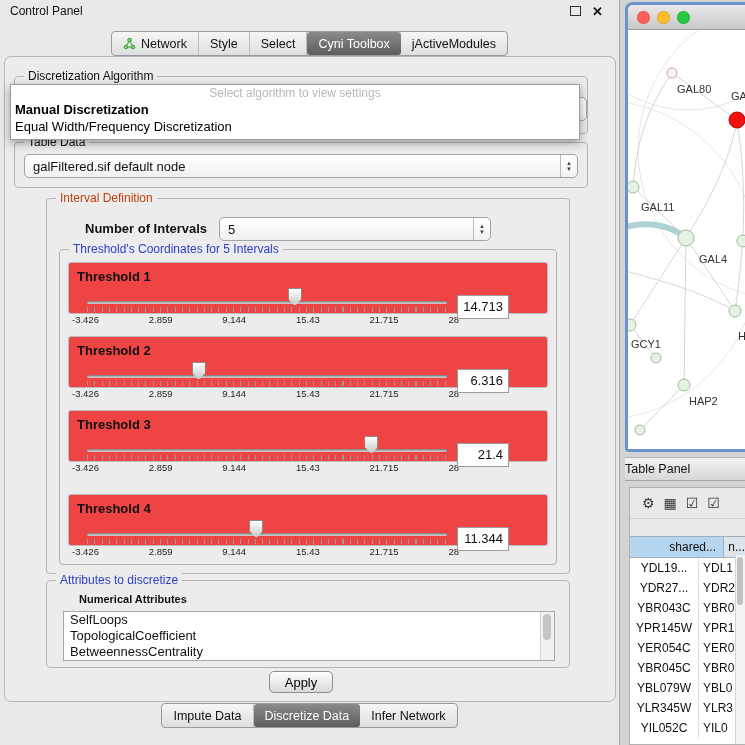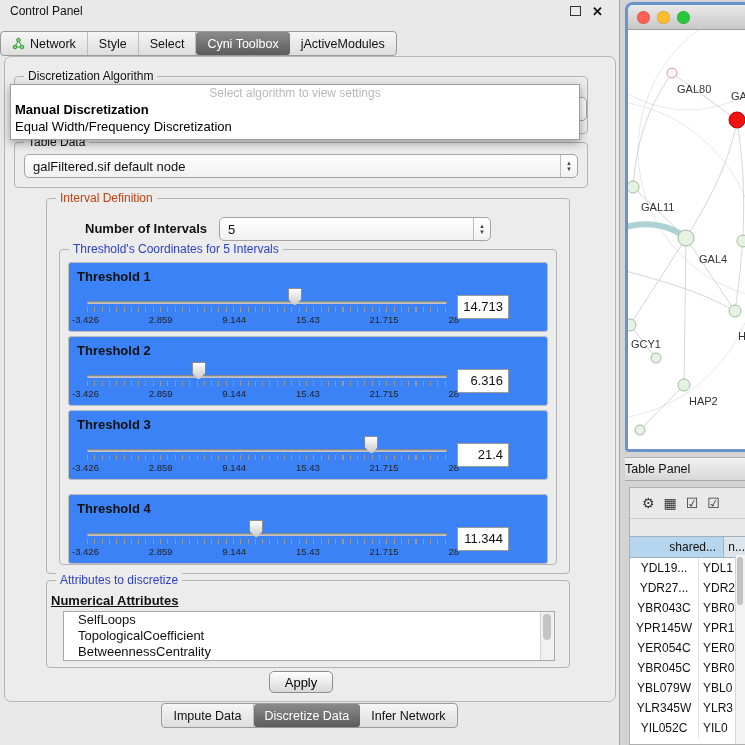--- a/index.html
+++ b/index.html
@@ -6,21 +6,21 @@
   body{width:745px;height:745px;position:relative;background:#d3d3d3;
        font-family:"Liberation Sans",sans-serif;overflow:hidden;color:#111;}
 
   
   #control-panel{position:absolute;left:0;top:0;width:620px;height:745px;background:#e9e9e9;border-right:1px solid #a8a8a8;box-sizing:border-box;}
   .cp-titlebar{height:22px;display:flex;align-items:center;padding:0 10px;font-size:12px;}
   .win-btns{margin-left:auto;display:flex;align-items:center;gap:11px;margin-right:6px;}
   .float-btn{width:9px;height:8px;border:1.5px solid #333;display:inline-block;}
   .close-btn{font-size:13px;font-weight:bold;line-height:1;}
 
-  .tabbar-wrap{position:absolute;left:0;right:0;top:31px;display:flex;justify-content:flex-start;z-index:2;}
+  .tabbar-wrap{position:absolute;left:0;right:0;top:31px;display:flex;justify-content:center;z-index:2;}
   .tab-group{display:flex;height:23px;border:1px solid #9a9a9a;border-radius:4px;background:linear-gradient(#f6f6f6,#dedede);overflow:hidden;}
   .tab{display:flex;align-items:center;gap:5px;padding:0 11px;font-size:12.5px;border-right:1px solid #bdbdbd;}
   .tab:last-child{border-right:none;}
   .tab.sel{background:linear-gradient(#8b8b8b,#5c5c5c);color:#fff;border-right:none;border-radius:3px;}
   .tlabel{white-space:nowrap;}
 
   .inner-panel{position:absolute;left:4px;top:56px;width:610px;height:644px;border:1px solid #b7b7b7;border-radius:7px;background:#ececec;z-index:0;}
 
   .group{position:absolute;border:1px solid #b4b4b4;border-radius:4px;z-index:1;}
   .group-label{position:absolute;top:-8px;left:9px;background:#ececec;padding:0 4px;font-size:12px;white-space:nowrap;}
@@ -40,33 +40,33 @@
   .popt.bold{font-weight:bold;}
 
   .td-group{left:14px;top:142px;width:572px;height:44px;}
   .td-combo{left:9px;top:11px;width:554px;}
 
   .interval-group{left:46px;top:198px;width:522px;height:374px;}
   .num-label{position:absolute;left:38px;top:22px;font-size:13px;font-weight:bold;}
   .num-combo{left:172px;top:18px;width:272px;}
   .thresh-group{left:12px;top:50px;width:496px;height:314px;}
 
-  .thbox{position:absolute;left:8px;width:480px;height:70px;border:1px solid #bdbdbd;border-radius:3px;background:#3b82f6;box-sizing:border-box;}
+  .thbox{position:absolute;left:8px;width:480px;height:52px;border:1px solid #bdbdbd;border-radius:3px;background:#ef4444;box-sizing:border-box;}
   .thlabel{position:absolute;left:8px;top:6px;font-size:13px;font-weight:bold;}
   .sarea{position:absolute;left:18px;top:24px;width:360px;height:42px;}
   .strack{position:absolute;left:0;right:0;top:14px;height:3px;background:linear-gradient(#a8a8a8,#c9c9c9);border-radius:2px;box-shadow:inset 0 1px 1px rgba(0,0,0,.25);}
   .sticks{position:absolute;left:0;right:0;top:20px;height:5px;background:repeating-linear-gradient(90deg,#9a9a9a 0,#9a9a9a 1px,transparent 1px,transparent 7.3px);}
   .sthumb{position:absolute;top:1px;width:14px;height:18px;background:linear-gradient(#fefefe,#c9c9c9);border:1px solid #8d8d8d;box-sizing:border-box;clip-path:polygon(0 0,100% 0,100% 60%,50% 100%,0 60%);}
   .sscale{position:absolute;left:-15px;right:-12px;top:27px;display:flex;justify-content:space-between;font-size:9.5px;color:#222;}
   .vbox{position:absolute;right:38px;top:32px;width:52px;height:24px;background:#fff;border:1px solid #9a9a9a;font-size:13px;line-height:22px;text-align:right;padding-right:5px;box-sizing:border-box;}
 
   .attr-group{left:46px;top:580px;width:522px;height:86px;}
-  .attr-title{position:absolute;left:4px;top:12px;font-size:13px;font-weight:bold;text-decoration:underline;}
+  .attr-title{position:absolute;left:32px;top:12px;font-size:11px;font-weight:bold;}
   .attr-list{position:absolute;left:16px;top:30px;width:490px;height:48px;background:#fff;border:1px solid #a9a9a9;overflow:hidden;}
-  .attr-item{font-size:13px;height:16px;line-height:16px;padding-left:14px;white-space:nowrap;}
+  .attr-item{font-size:13px;height:16px;line-height:16px;padding-left:6px;white-space:nowrap;}
   .vscroll{position:absolute;right:0;top:0;width:13px;height:100%;background:#f1f1f1;border-left:1px solid #d2d2d2;}
   .vthumb{position:absolute;left:2px;top:2px;width:8px;height:26px;background:#c4c4c4;border-radius:4px;}
 
   .apply-btn{position:absolute;left:269px;top:671px;width:64px;height:22px;border:1px solid #8f8f8f;border-radius:5px;background:linear-gradient(#ffffff,#d8d8d8);font-size:13px;font-family:inherit;z-index:2;}
   .bottom-tabbar-wrap{position:absolute;left:0;right:0;top:703px;display:flex;justify-content:center;z-index:3;}
 
   
   #network-window{position:absolute;left:625px;top:2px;width:120px;height:450px;border:3px solid #6a93cd;border-right:none;border-top-left-radius:8px;border-bottom-left-radius:4px;overflow:hidden;background:#fff;box-sizing:border-box;}
   .nw-titlebar{height:24px;background:linear-gradient(#e9e9e9,#c8c8c8);border-bottom:1px solid #9f9f9f;display:flex;align-items:center;padding-left:9px;gap:7px;}
   .light{width:13px;height:13px;border-radius:50%;display:inline-block;box-shadow:inset 0 0 1px rgba(0,0,0,.45);}

